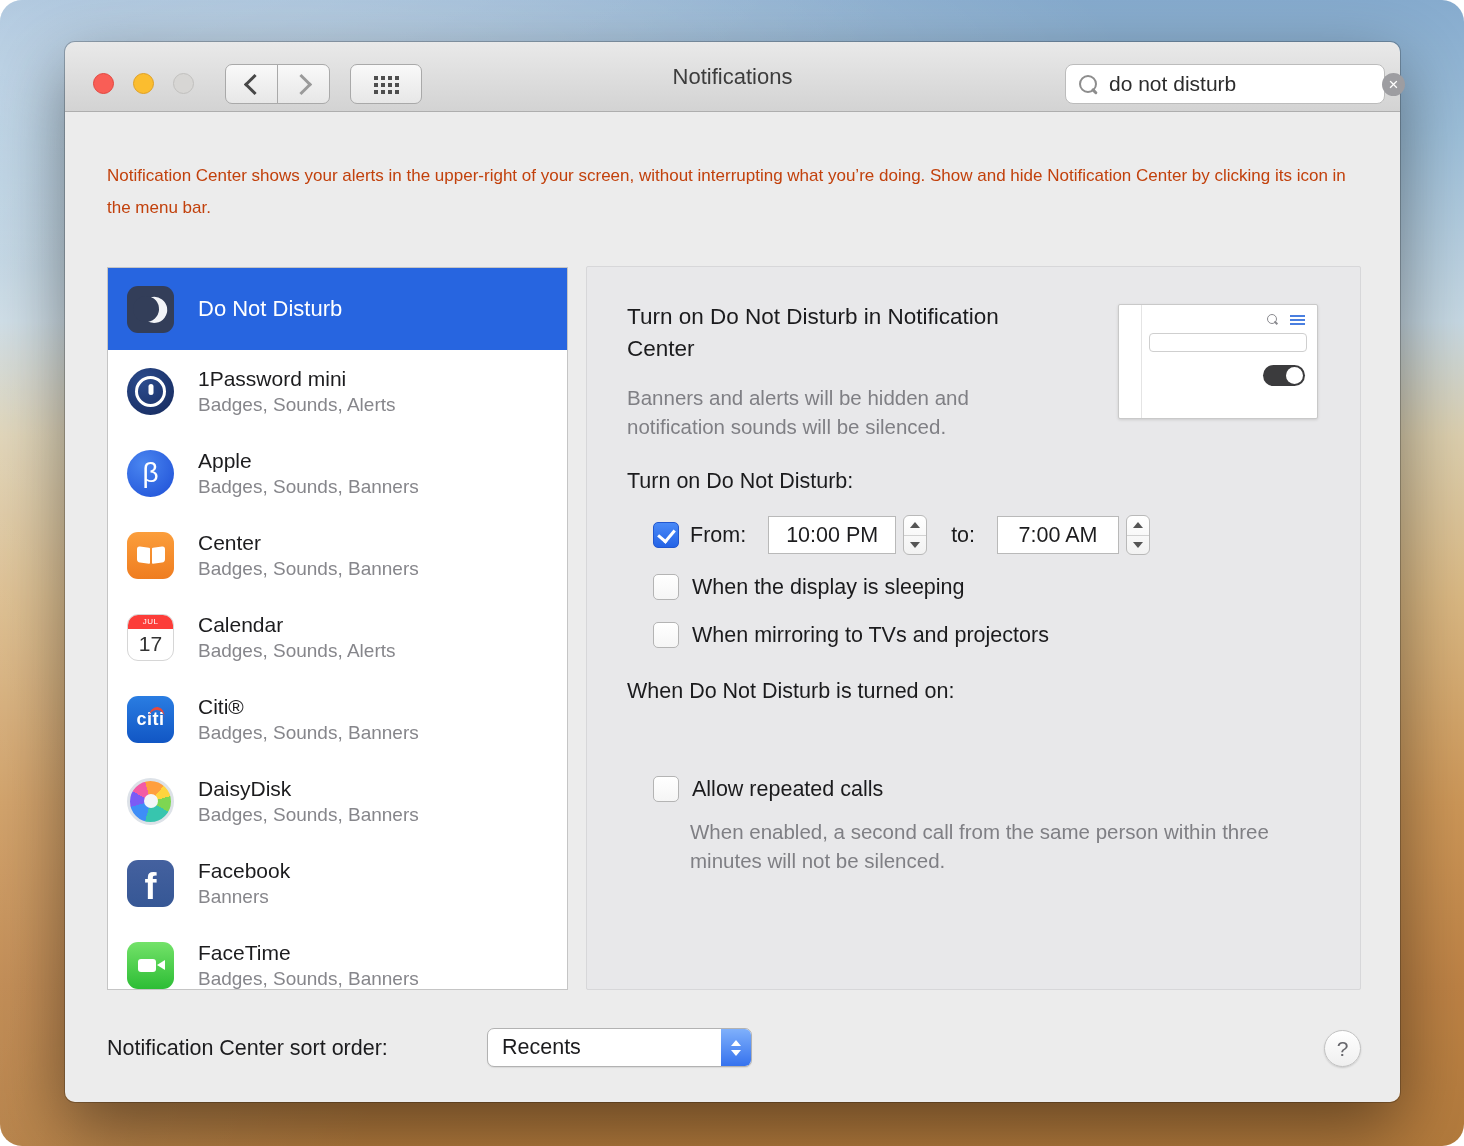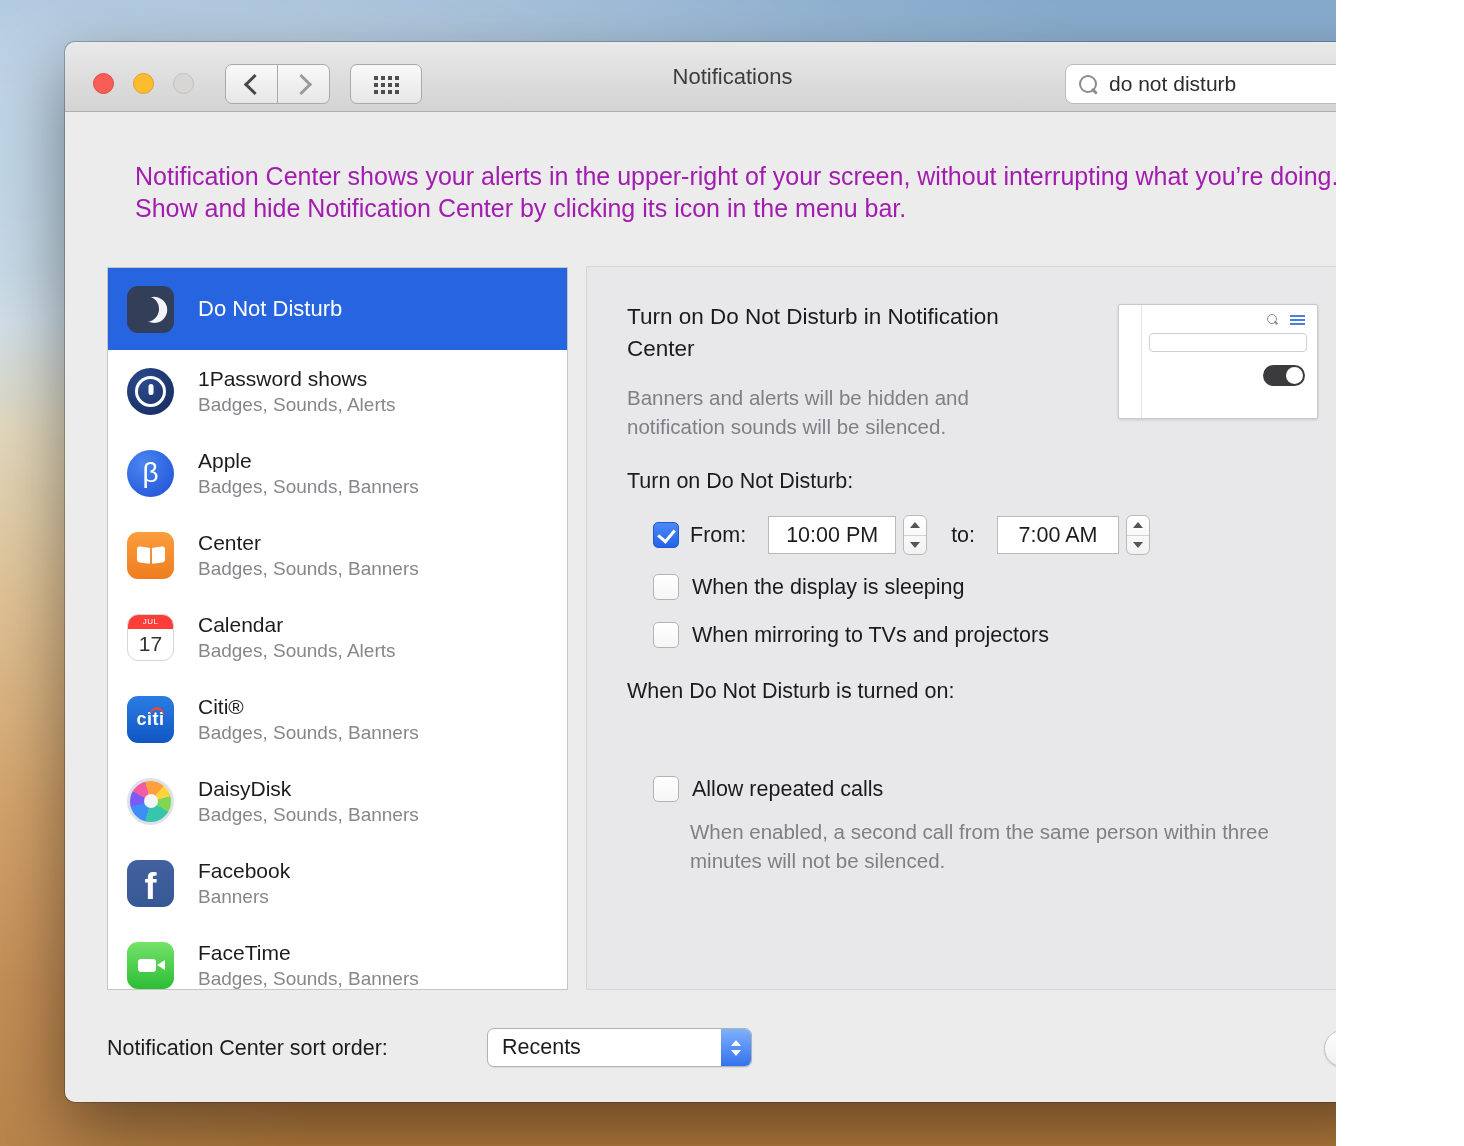--- a/index.html
+++ b/index.html
@@ -1,18 +1,18 @@
 <!DOCTYPE html>
 <html><head>
 <meta charset="utf-8">
 <style>
   html,body{margin:0;padding:0;}
   body{font-family:"Liberation Sans","DejaVu Sans",sans-serif;}
-  .stage{position:relative;width:1336px;height:1146px;overflow:hidden;
-    background:linear-gradient(180deg,#86abce 0%,#9dbfd9 12%,#c6d8e3 28%,#dccfae 38%,#dab883 52%,#cd9758 70%,#bd8245 86%,#b27a3c 100%);}
+  .stage{position:relative;width:1464px;height:1146px;overflow:hidden;
+    background:linear-gradient(180deg,#86abce 0%,#9dbfd9 12%,#c6d8e3 28%,#dccfae 38%,#dab883 52%,#cd9758 70%,#bd8245 86%,#b27a3c 100%);border-radius:22px;}
   .stage::before{content:"";position:absolute;inset:0;
     background:linear-gradient(115deg,rgba(255,255,255,.22) 0%,rgba(255,255,255,0) 45%),
                radial-gradient(1200px 300px at 20% 6%,rgba(255,255,255,.35),rgba(255,255,255,0) 70%);}
 
   .window{position:absolute;left:65px;top:42px;width:1335px;height:1060px;border-radius:10px;
     box-shadow:0 25px 70px rgba(0,0,0,.45),0 0 0 1px rgba(0,0,0,.22);}
 
   
   .titlebar{position:absolute;left:0;right:0;top:0;height:70px;border-radius:10px 10px 0 0;
     background:linear-gradient(#e9e9e9,#d3d3d3);border-bottom:1px solid #aeaeae;box-sizing:border-box;}
@@ -40,21 +40,21 @@
     border-radius:8px;display:flex;align-items:center;padding:0 9px 0 13px;box-sizing:border-box;}
   .lens{width:14px;height:14px;border:2.5px solid #8d8d8d;border-radius:50%;position:relative;flex:0 0 auto;}
   .lens::after{content:"";position:absolute;width:2.5px;height:7px;background:#8d8d8d;left:12px;top:11px;transform:rotate(-45deg);border-radius:2px;}
   .search input{border:0;outline:0;background:transparent;flex:1;margin-left:10px;font-size:21px;color:#2c2c2c;
     font-family:"Liberation Sans","DejaVu Sans",sans-serif;}
   .clear-btn{width:23px;height:23px;border-radius:50%;background:#9d9da1;color:#fff;display:flex;align-items:center;
     justify-content:center;font-size:17px;line-height:1;flex:0 0 auto;}
 
   
   .content{position:absolute;left:0;right:0;top:70px;bottom:0;background:#ececec;border-radius:0 0 10px 10px;}
-  .intro{position:absolute;left:42px;top:48px;width:1262px;font-size:25px;line-height:32px;color:#a21caf;margin-left:28px;}
+  .intro{position:absolute;left:42px;top:48px;width:1262px;font-size:17px;line-height:32px;color:#c2410c;}
 
   
   .sidebar{position:absolute;left:42px;top:155px;width:461px;height:723px;background:#fff;border:1px solid #c5c5c5;
     box-sizing:border-box;overflow:hidden;}
   .side-row{height:82px;display:flex;align-items:center;padding-left:19px;gap:24px;box-sizing:border-box;}
   .side-row.selected{background:#2765e0;}
   .rowname{font-size:21px;color:#1c1c1e;}
   .side-row.selected .rowname{color:#fff;font-size:22px;}
   .rowdetail{font-size:19px;color:#86868b;margin-top:3px;}
   .rowdetail:empty{display:none;}
@@ -191,21 +191,21 @@
             </span>
           <div>
               <div class="rowname">Do Not Disturb</div>
                </div>
         </div>
         <div class="side-row">
           <span class="appicon icon-1p">
               <span class="keyring"></span>
             </span>
           <div>
-              <div class="rowname">1Password shows</div>
+              <div class="rowname">1Password mini</div>
                <div class="rowdetail">Badges, Sounds, Alerts</div>
             </div>
         </div>
         <div class="side-row">
           <span class="appicon icon-beta"></span>
           <div>
               <div class="rowname">Apple</div>
                <div class="rowdetail">Badges, Sounds, Banners</div>
             </div>
         </div>

